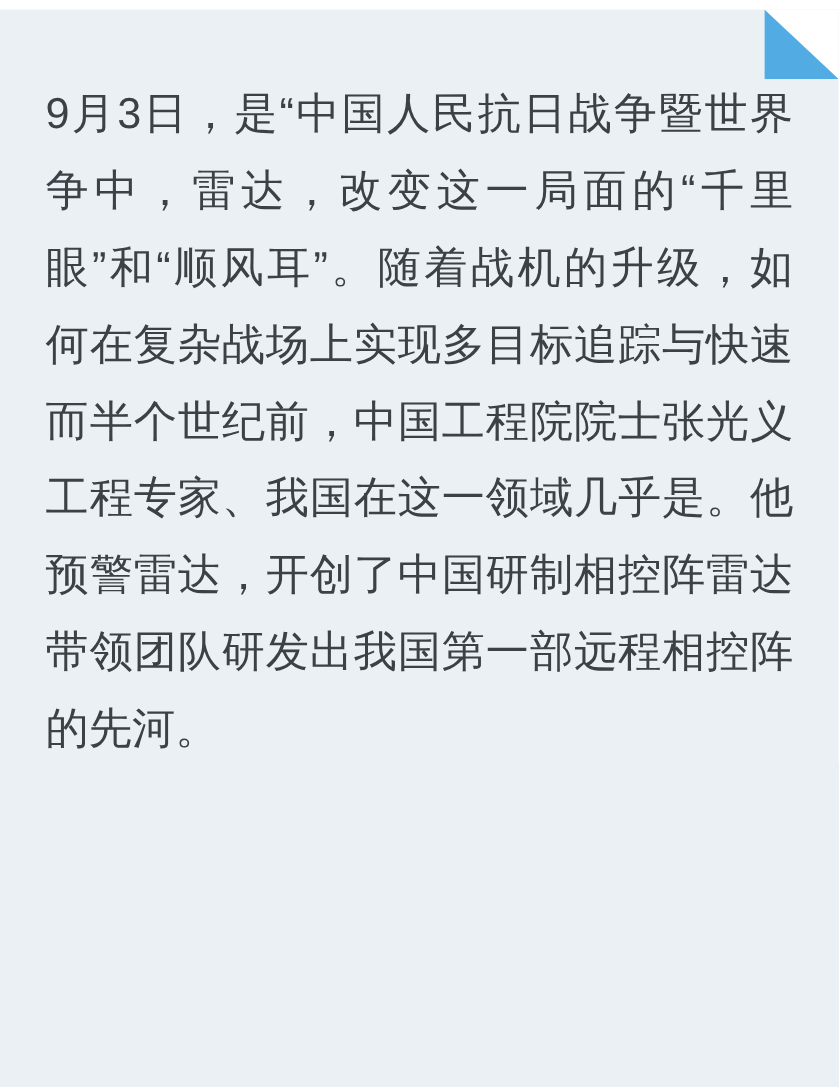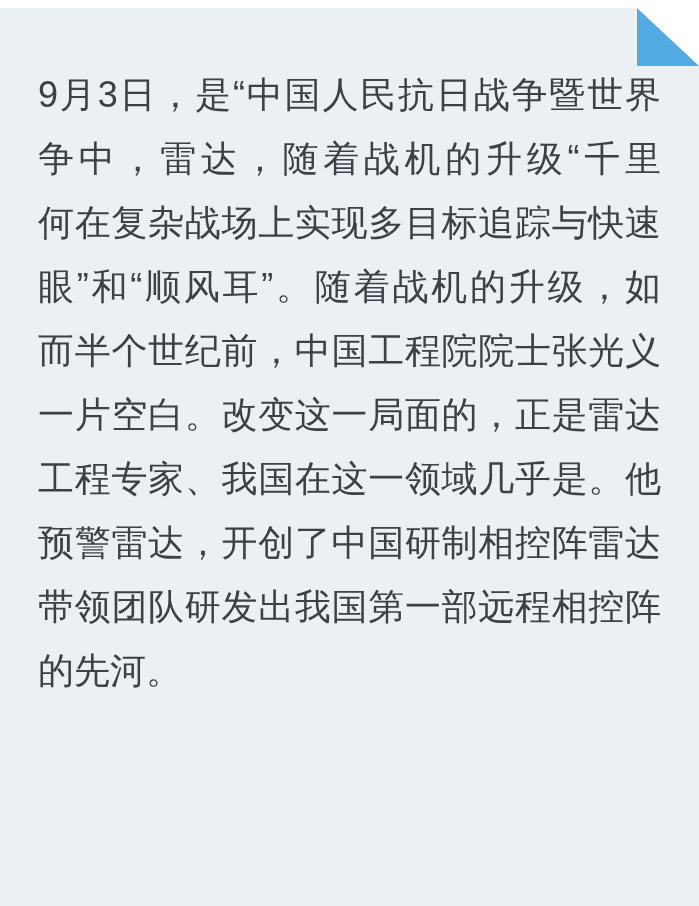--- a/index.html
+++ b/index.html
@@ -63,25 +63,24 @@
   }
 </style>
 </head>
 <body>
 
 <div class="page">
 
   <div class="card">
     <div class="paragraph">
         <div class="line">9月3日，是“中国人民抗日战争暨世界</div>
-        <div class="line">争中，雷达，随着战机的升级“千里</div>
+        <div class="line">争中，雷达，改变这一局面的“千里</div>
+        <div class="line">眼”和“顺风耳”。随着战机的升级，如</div>
         <div class="line">何在复杂战场上实现多目标追踪与快速</div>
-        <div class="line">眼”和“顺风耳”。随着战机的升级，如</div>
         <div class="line">而半个世纪前，中国工程院院士张光义</div>
-        <div class="line">一片空白。改变这一局面的，正是雷达</div>
         <div class="line">工程专家、我国在这一领域几乎是。他</div>
         <div class="line">预警雷达，开创了中国研制相控阵雷达</div>
         <div class="line">带领团队研发出我国第一部远程相控阵</div>
         <div class="line last-line">的先河。</div>
       </div>
   </div>
 
   <svg class="corner" viewBox="0 0 62 58" aria-hidden="true">
     <polygon points="0,0 62,0 62,58" class="corner-cut" fill="#ffffff"></polygon>
     <polygon points="0,0 0,58 62,58" class="corner-fold" fill="#53abe4"></polygon>

